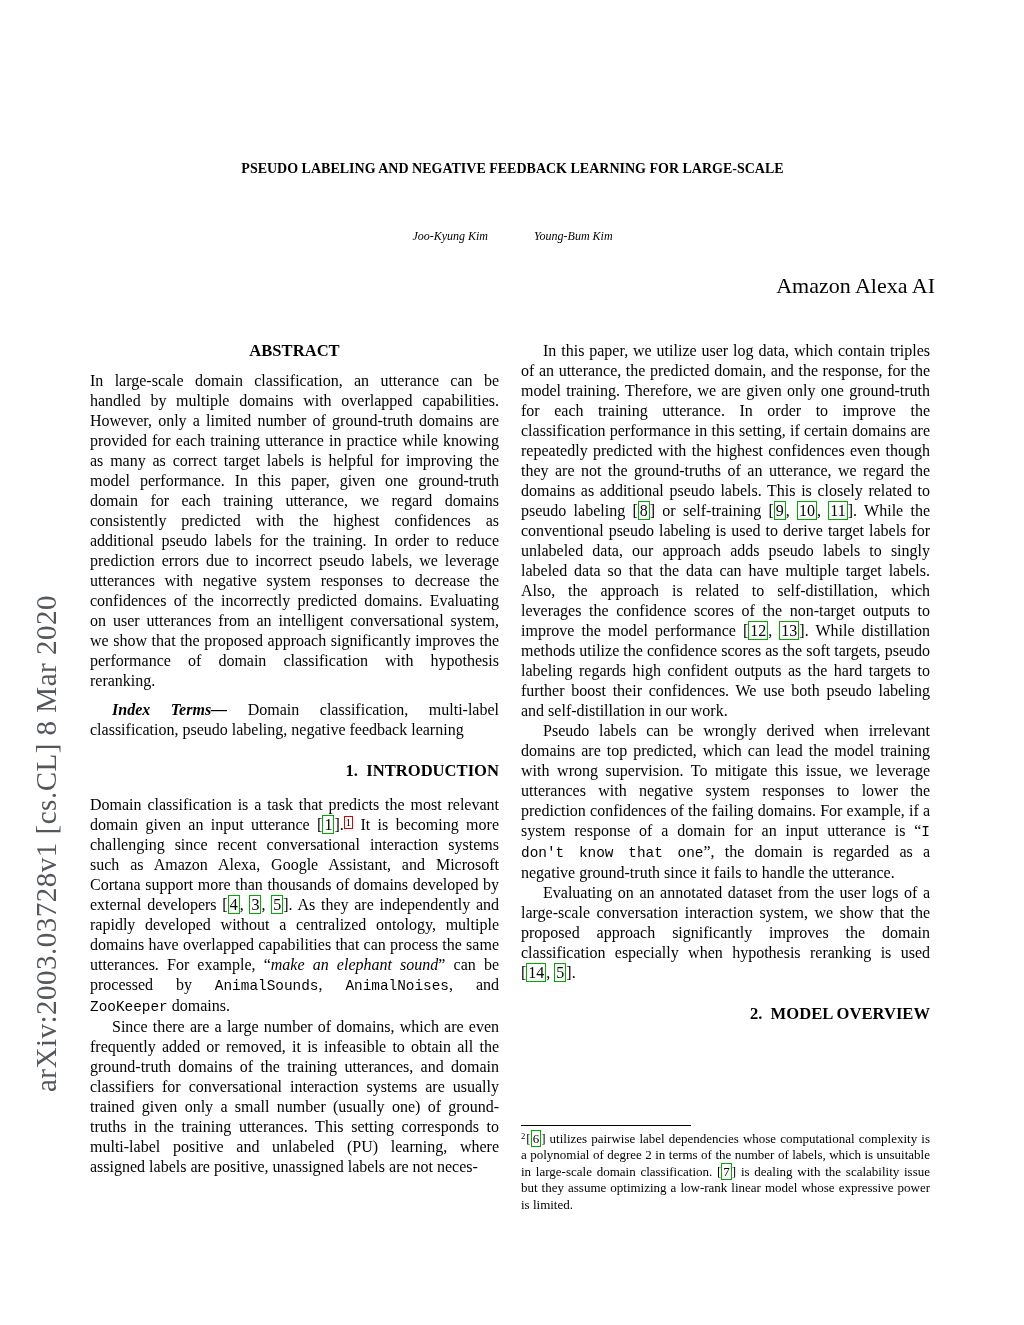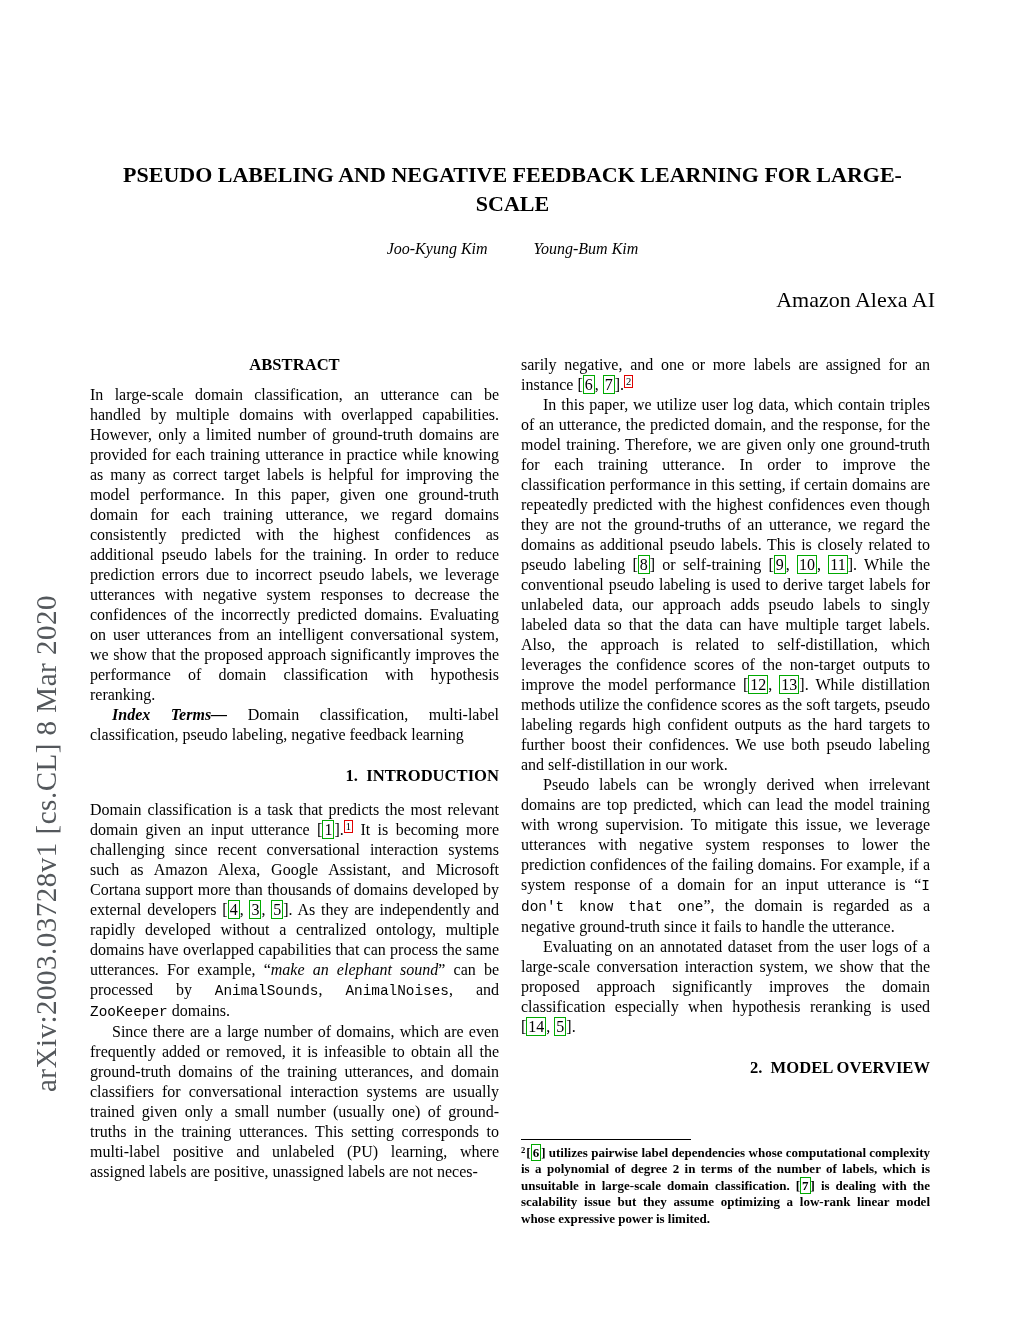--- a/index.html
+++ b/index.html
@@ -27,28 +27,28 @@
     letter-spacing: 0.5px;
     white-space: nowrap;
   }
 
   .content { padding: 0 89px 0 90px; }
 
   .title {
     margin: 160px 0 0 0;
     text-align: center;
     font-weight: bold;
-    font-size: 22px;
+    font-size: 14px;
     line-height: 1.32;
   }
   .authors {
-    margin-top: 22px;
+    margin-top: 51px;
     text-align: center;
     font-style: italic;
-    font-size: 16px;
+    font-size: 12px;
   }
   .author-gap { display: inline-block; width: 46px; }
   .affiliation {
     margin-top: 29px;
     text-align: right;
     font-size: 22px;
   }
 
   .columns {
     margin-top: 42px;
@@ -71,34 +71,33 @@
   .abstract-heading { margin: 0 0 10px 0; }
   .section-heading { margin: 21px 0 14px 0; text-align: right; }
 
   p.body {
     margin: 0;
     font-size: 16px;
     line-height: 20px;
     text-align: justify;
   }
   p.indent { text-indent: 22px; }
-  p.keywords { }
+  p.keywords { margin-top: 9px; }
 
   .footnote-block { margin-top: auto; }
   .fn-rule {
     width: 170px;
     border-top: 1px solid #000;
     margin: 12px 0 5px 0;
   }
   p.footnote {
     margin: 0;
     font-size: 13px;
     line-height: 16.5px;
     text-align: justify;
-    font-weight: bold;
   }
 
   
   .sg-cite {
     border: 1px solid #00aa00;
     padding: 0 1px;
   }
   .sg-fn {
     border: 1px solid #e00000;
     font-size: 66%;
@@ -141,21 +140,20 @@
         <p class="body">In large-scale domain classification, an utterance can be handled by multiple domains with overlapped capabilities. However, only a limited number of ground-truth domains are provided for each training utterance in practice while knowing as many as correct target labels is helpful for improving the model performance. In this paper, given one ground-truth domain for each training utterance, we regard domains consistently predicted with the highest confidences as additional pseudo labels for the training. In order to reduce prediction errors due to incorrect pseudo labels, we leverage utterances with negative system responses to decrease the confidences of the incorrectly predicted domains. Evaluating on user utterances from an intelligent conversational system, we show that the proposed approach significantly improves the performance of domain classification with hypothesis reranking.</p>
         <p class="body indent keywords"><span class="sg-bi">Index Terms—</span> Domain classification, multi-label classification, pseudo labeling, negative feedback learning</p>
 
         <h2 class="section-heading">1.&nbsp;&nbsp;INTRODUCTION</h2>
         <p class="body">Domain classification is a task that predicts the most relevant domain given an input utterance [<span class="sg-cite">1</span>].<span class="sg-fn">1</span> It is becoming more challenging since recent conversational interaction systems such as Amazon Alexa, Google Assistant, and Microsoft Cortana support more than thousands of domains developed by external developers [<span class="sg-cite">4</span>, <span class="sg-cite">3</span>, <span class="sg-cite">5</span>]. As they are independently and rapidly developed without a centralized ontology, multiple domains have overlapped capabilities that can process the same utterances. For example, “<span class="sg-it">make an elephant sound</span>” can be processed by <span class="sg-mono">AnimalSounds</span>, <span class="sg-mono">AnimalNoises</span>, and <span class="sg-mono">ZooKeeper</span> domains.</p>
         <p class="body indent">Since there are a large number of domains, which are even frequently added or removed, it is infeasible to obtain all the ground-truth domains of the training utterances, and domain classifiers for conversational interaction systems are usually trained given only a small number (usually one) of ground-truths in the training utterances. This setting corresponds to multi-label positive and unlabeled (PU) learning, where assigned labels are positive, unassigned labels are not neces-</p>
 
       </div>
 
       <div class="col">
-        <p class="body">sarily negative, and one or more labels are assigned for an instance [<span class="sg-cite">6</span>, <span class="sg-cite">7</span>].<span class="sg-fn">2</span></p>
         <p class="body indent">In this paper, we utilize user log data, which contain triples of an utterance, the predicted domain, and the response, for the model training. Therefore, we are given only one ground-truth for each training utterance. In order to improve the classification performance in this setting, if certain domains are repeatedly predicted with the highest confidences even though they are not the ground-truths of an utterance, we regard the domains as additional pseudo labels. This is closely related to pseudo labeling [<span class="sg-cite">8</span>] or self-training [<span class="sg-cite">9</span>, <span class="sg-cite">10</span>, <span class="sg-cite">11</span>]. While the conventional pseudo labeling is used to derive target labels for unlabeled data, our approach adds pseudo labels to singly labeled data so that the data can have multiple target labels. Also, the approach is related to self-distillation, which leverages the confidence scores of the non-target outputs to improve the model performance [<span class="sg-cite">12</span>, <span class="sg-cite">13</span>]. While distillation methods utilize the confidence scores as the soft targets, pseudo labeling regards high confident outputs as the hard targets to further boost their confidences. We use both pseudo labeling and self-distillation in our work.</p>
         <p class="body indent">Pseudo labels can be wrongly derived when irrelevant domains are top predicted, which can lead the model training with wrong supervision. To mitigate this issue, we leverage utterances with negative system responses to lower the prediction confidences of the failing domains. For example, if a system response of a domain for an input utterance is “<span class="sg-mono">I don't know that one</span>”, the domain is regarded as a negative ground-truth since it fails to handle the utterance.</p>
         <p class="body indent">Evaluating on an annotated dataset from the user logs of a large-scale conversation interaction system, we show that the proposed approach significantly improves the domain classification especially when hypothesis reranking is used [<span class="sg-cite">14</span>, <span class="sg-cite">5</span>].</p>
 
         <h2 class="section-heading">2.&nbsp;&nbsp;MODEL OVERVIEW</h2>
 
         <div class="footnote-block">
           <div class="fn-rule"></div>
           <p class="footnote"><span class="sg-sup">2</span>[<span class="sg-cite">6</span>] utilizes pairwise label dependencies whose computational complexity is a polynomial of degree 2 in terms of the number of labels, which is unsuitable in large-scale domain classification. [<span class="sg-cite">7</span>] is dealing with the scalability issue but they assume optimizing a low-rank linear model whose expressive power is limited.</p>
         </div>

